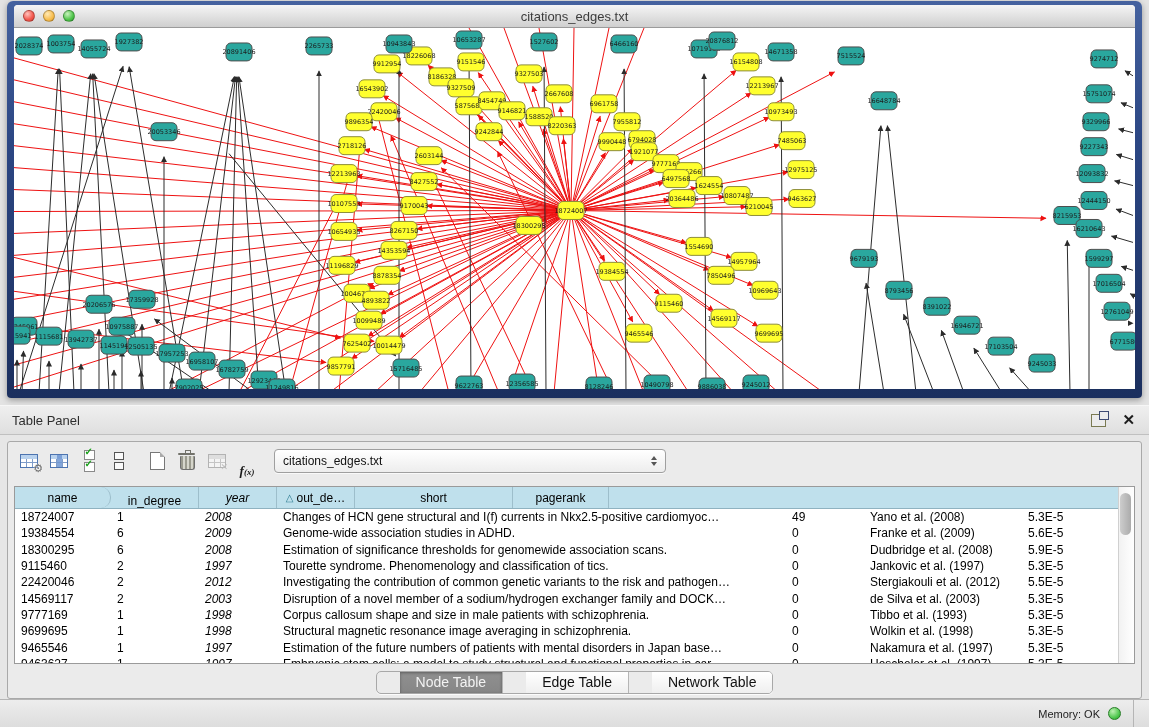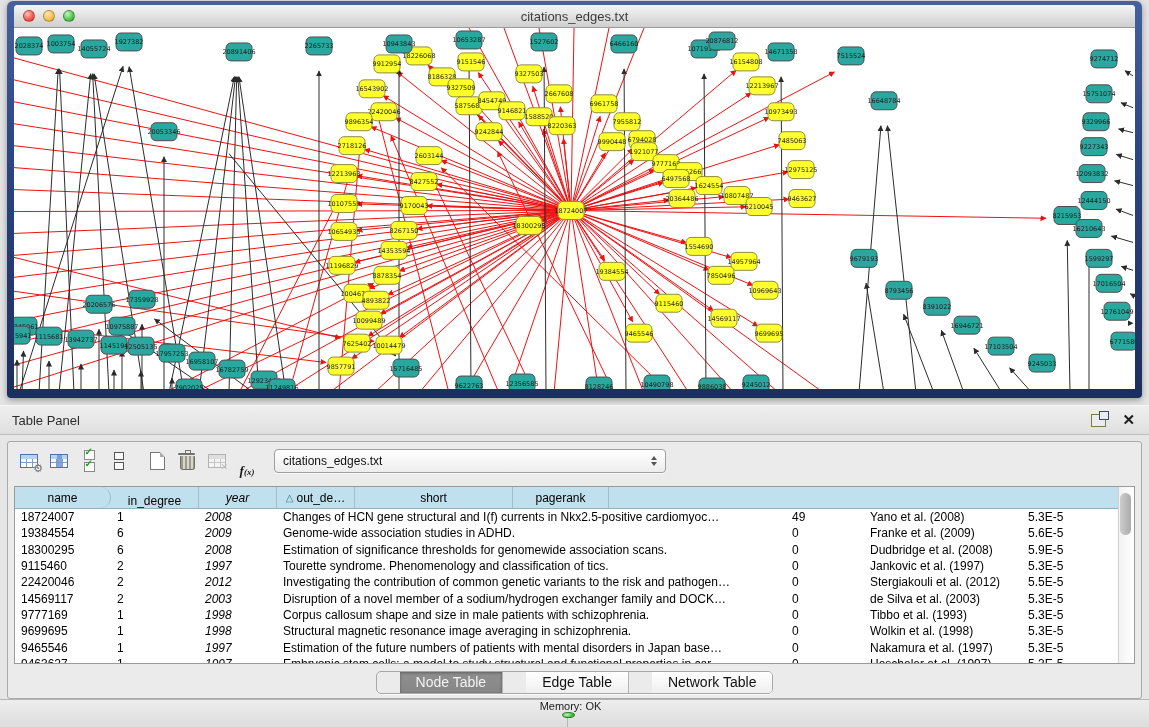--- a/index.html
+++ b/index.html
@@ -108,21 +108,21 @@
   .seg{display:flex;border:1px solid #a8a8a8;border-radius:5px;overflow:hidden;height:21px;
         box-shadow:0 1px 0 rgba(255,255,255,.8);}
   .seg .tab{padding:0 16px;font-size:14px;display:flex;align-items:center;
         background:linear-gradient(#ffffff,#efefef);color:#111;border-right:1px solid #b5b5b5;margin-left:23px;}
   .seg .tab:last-child{border-right:none;}
   .seg .tab.active{background:linear-gradient(#909090,#868686);color:#f3f3f3;
         box-shadow:inset 0 1px 3px rgba(0,0,0,.35);}
 
   
   .statusbar{position:absolute;left:0;right:0;bottom:0;height:27px;border-top:1px solid #b5b5b5;
-        background:linear-gradient(#ededed,#dddddd);display:flex;align-items:center;justify-content:flex-start;flex-direction:column;}
+        background:linear-gradient(#ededed,#dddddd);display:flex;align-items:center;justify-content:flex-end;}
   .mem{font-size:11px;color:#222;margin-right:8px;}
   .memdot{width:13px;height:13px;border-radius:50%;border:1px solid #267d26;box-sizing:border-box;
         background:radial-gradient(circle at 35% 30%,#bdf0b2,#49c549 65%,#2f9a2f);margin-right:12px;}
   .statdiv{width:1px;height:27px;background:#b5b5b5;margin-right:15px;}
 </style>
 </head>
 <body>
 
 <div class="gwin">
   <div class="gwin-inner">

